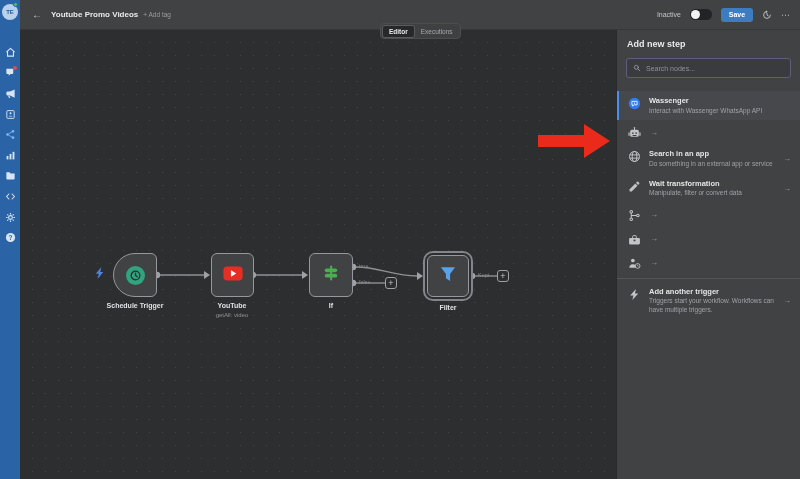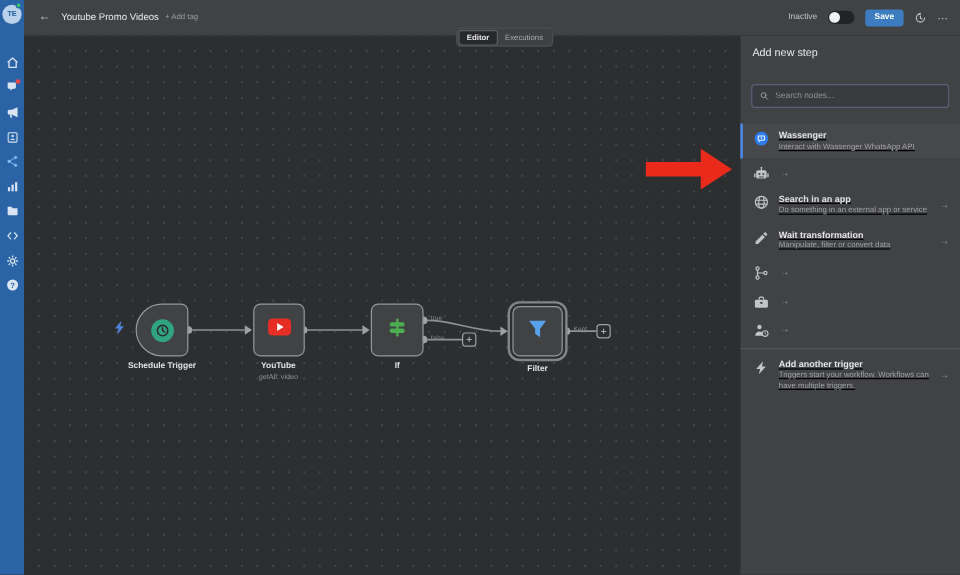--- a/index.html
+++ b/index.html
@@ -16,21 +16,21 @@
                 background:#3ec46d; border:1px solid #2a64a6; }
   .side-icons { position:absolute; left:0; top:42px; width:20px; display:flex; flex-direction:column; }
   .side-ic { width:20px; height:20.6px; display:flex; align-items:center; justify-content:center; position:relative; }
   .side-ic svg { width:11px; height:11px; }
   .chat-dot { position:absolute; right:3px; top:3px; width:4px; height:4px; border-radius:50%; background:#e5484d; }
 
   
   .header { position:absolute; left:20px; top:0; width:780px; height:30px; background:#414244;
             display:flex; align-items:center; border-bottom:1px solid #37383a; z-index:5; }
   .back { color:#c9cbce; font-size:10px; margin:0 9px 0 12px; cursor:pointer; }
-  .wf-title { color:#e8e9eb; font-size:8px; font-weight:normal; margin-right:5px; }
+  .wf-title { color:#e8e9eb; font-size:8px; font-weight:bold; margin-right:5px; }
   .add-tag { color:#9b9da3; font-size:6.5px; }
   .header-right { margin-left:auto; display:flex; align-items:center; gap:9px; padding-right:9px; }
   .inactive-lbl { color:#c3c5c9; font-size:7px; }
   .toggle { width:22px; height:11px; border-radius:6px; background:#222326; position:relative; cursor:pointer; }
   .toggle-knob { position:absolute; left:1px; top:1px; width:9px; height:9px; border-radius:50%; background:#f0f1f2; }
   .save-btn { width:32px; height:14px; background:#3e7cc2; border:none; border-radius:3px;
               color:#fff; font-size:7px; font-weight:bold; cursor:pointer;
               font-family:"Liberation Sans",sans-serif; }
   .hist svg { width:10px; height:10px; display:block; }
   .more { color:#c3c5c9; font-size:9px; letter-spacing:1px; cursor:pointer; }
@@ -64,33 +64,33 @@
               border-radius:3px; color:#c3c5c9; font-size:9px; line-height:9px; text-align:center;
               cursor:pointer; z-index:2; padding:0; font-family:"Liberation Sans",sans-serif; }
   .bolt { position:absolute; z-index:2; }
 
   
   .red-arrow { position:absolute; left:538px; top:124px; z-index:10; }
 
   
   .panel { position:absolute; left:616px; top:30px; width:184px; height:449px; background:#414244;
            border-left:1px solid #2a2b2d; z-index:4; display:flex; flex-direction:column; }
-  .panel-title { color:#e8e9eb; font-size:9px; font-weight:normal; padding:9px 10px 9px; }
-  .search-box { margin:12px 9px 9px; height:20px; border:1px solid #5f5d7c; border-radius:3px;
+  .panel-title { color:#e8e9eb; font-size:9px; font-weight:bold; padding:9px 10px 9px; }
+  .search-box { margin:0 9px 9px; height:20px; border:1px solid #5f5d7c; border-radius:3px;
                 background:#3a3b3e; display:flex; align-items:center; padding:0 6px; gap:5px; }
   .search-box svg { width:8px; height:8px; flex:none; }
   .search-input { flex:1; background:transparent; border:none; outline:none; color:#d7d8db;
                   font-size:7px; font-family:"Liberation Sans",sans-serif; min-width:0; }
   .search-input::placeholder { color:#909298; }
   .items { padding-top:4px; }
   .item { display:flex; gap:7px; padding:5px 8px 5px 10px; cursor:pointer; align-items:flex-start; }
   .item--active { background:#47484c; border-left:2px solid #4b8ef0; padding-left:8px; }
   .item-ic { width:15px; flex:none; padding-top:1px; display:flex; justify-content:center; }
   .item-ic svg { width:13px; height:13px; }
-  .item-body { flex:1; min-width:0;text-decoration:underline; }
+  .item-body { flex:1; min-width:0; }
   .item-title { color:#e3e4e7; font-size:7.5px; font-weight:bold; margin-bottom:1.5px; }
   .item-desc { color:#a0a2a7; font-size:6.5px; line-height:1.35; }
   .item-arrow { flex:none; width:10px; color:#9a9ca1; font-size:8px; align-self:center; text-align:center; }
   .divider { border-top:1px solid #545559; margin:3px 0; }
 </style>
 </head>
 <body>
 
 <div class="app">
 

